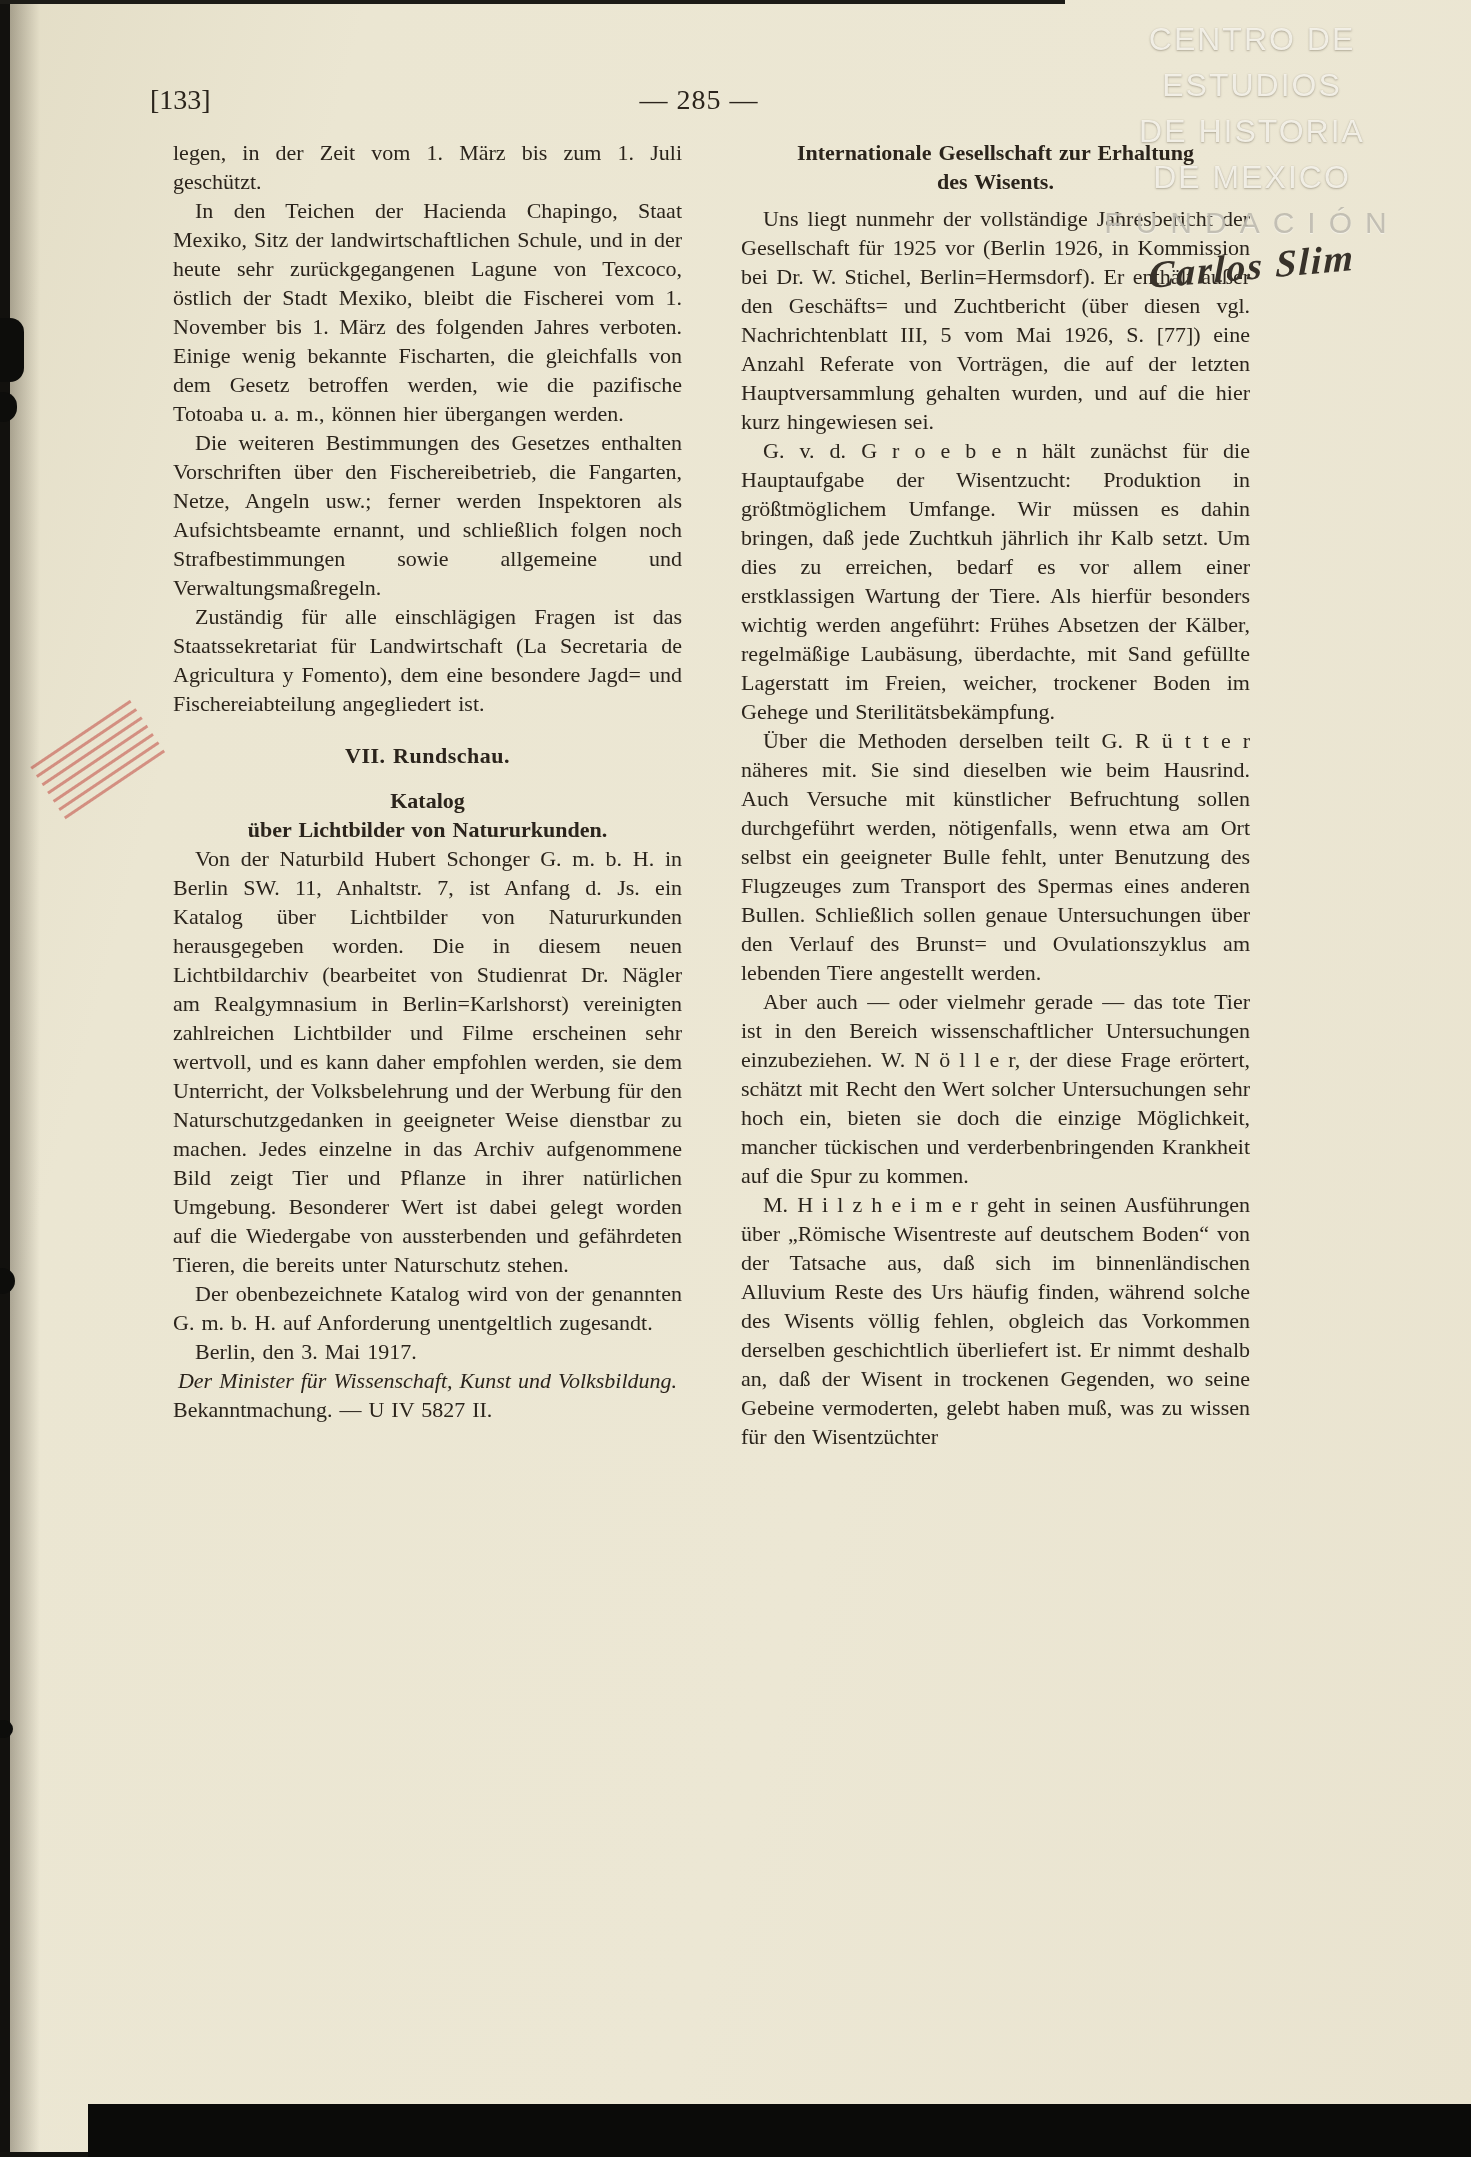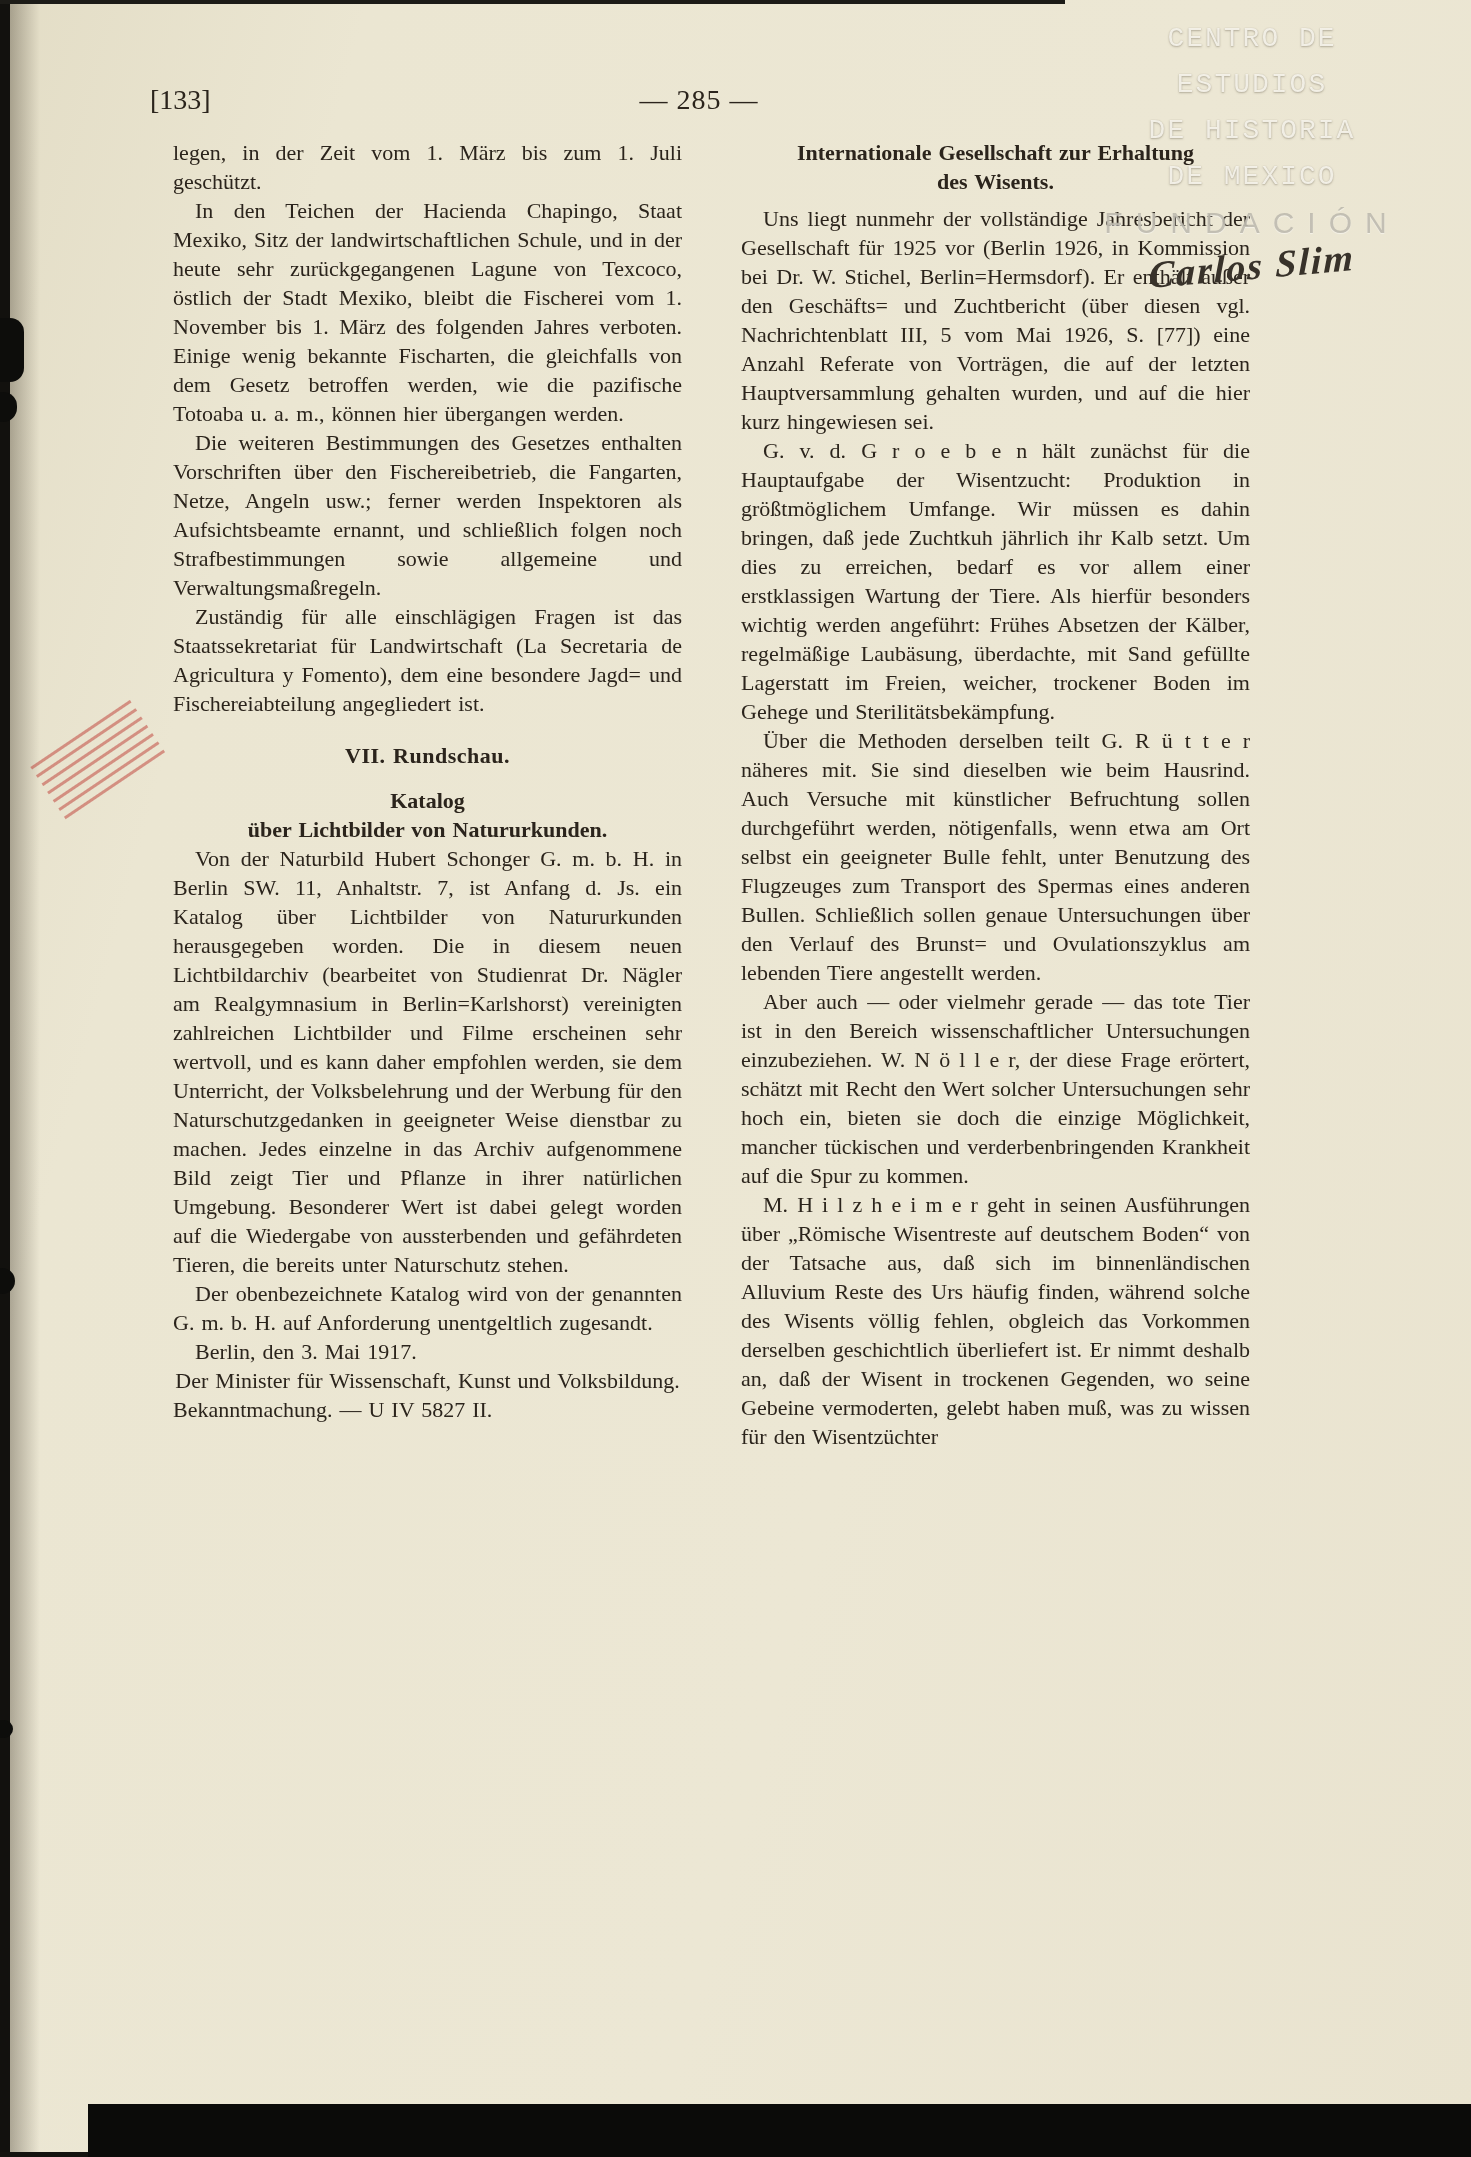--- a/index.html
+++ b/index.html
@@ -31,22 +31,22 @@
       rgba(185,45,38,.85) 0 3px, rgba(185,45,38,0) 3px 10px);
     filter:blur(.4px);
   }
   
   .watermark{
     position:absolute;top:16px;right:34px;width:370px;
     text-align:center;z-index:6;pointer-events:none;
   }
   .wm-line{
     display:block;
-    font-family:Liberation Mono, monospace;
-    font-size:28px;line-height:46px;letter-spacing:2px;
+    font-family:Liberation Sans, sans-serif;
+    font-size:32px;line-height:46px;letter-spacing:2px;
     color:rgba(250,248,240,.88);
     text-shadow:0 1px 2px rgba(125,118,100,.5), 0 0 1px rgba(125,118,100,.35);
   }
   .wm-foundation{
     display:block;margin-top:6px;
     font-family:"Liberation Sans","DejaVu Sans",sans-serif;
     font-size:30px;letter-spacing:13px;
     color:rgba(186,182,170,.85);
     text-shadow:0 1px 1px rgba(255,255,255,.5);
   }
@@ -65,21 +65,21 @@
   .columns{display:flex;gap:34px;align-items:flex-start;}
   .column{width:534px;font-size:22px;line-height:29px;word-spacing:1.5px;margin-left:25px;}
   .para{margin:0;text-align:justify;text-indent:22px;hyphens:auto;}
   .para.noindent{text-indent:0;}
   .para.heading{text-align:center;text-indent:0;font-weight:bold;}
   .para.mb8{margin-bottom:8px;}
   .para.section-title{
     text-align:center;text-indent:0;font-weight:bold;
     font-size:22px;line-height:40px;margin:18px 0 10px;letter-spacing:.5px;
   }
-  .para.center{text-align:center;text-indent:0;}
+  .para.center{text-align:center;text-indent:0;font-style:italic;}
 </style>
 </head>
 <body>
 
 <div class="page">
 
   <div class="edge-left"></div>
   <div class="edge-shade"></div>
   <div class="edge-blob blob-a"></div>
   <div class="edge-blob blob-b"></div>

